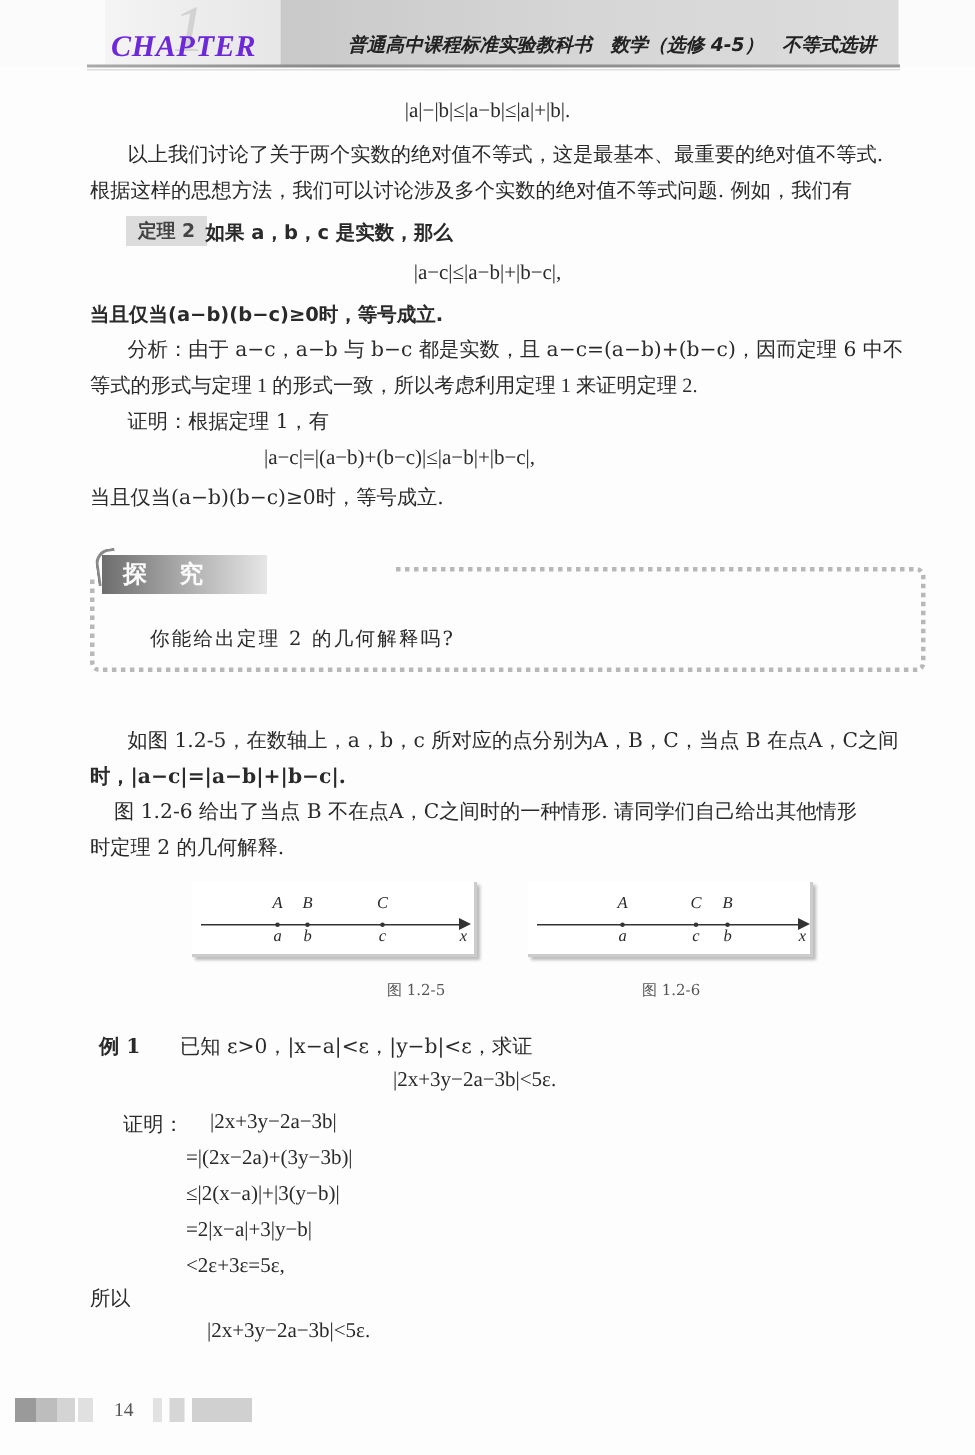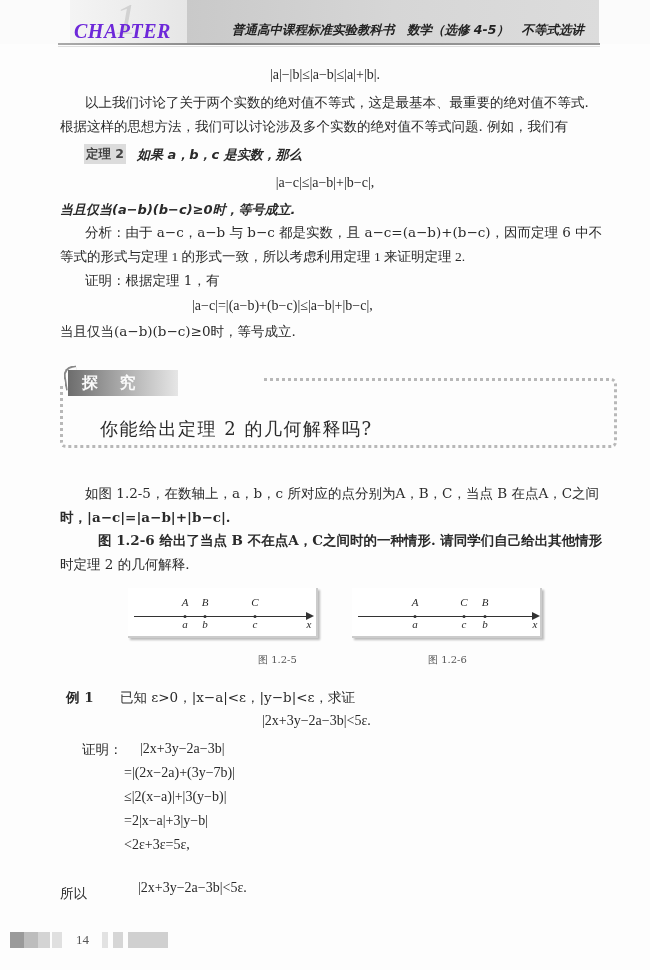--- a/index.html
+++ b/index.html
@@ -18,23 +18,23 @@
   .hdr-line2 { position: absolute; left: 58px; top: 46px; width: 542px; height: 1px; background: #ddd; }
   .chap-num { position: absolute; left: 115px; top: -6px; font-family: "Liberation Serif", serif;
               font-size: 44px; font-style: italic; color: #d2d2d2; }
   .chapter { position: absolute; left: 74px; top: 20px; font-family: "Liberation Serif", serif;
              font-style: italic; font-weight: bold; font-size: 20px; color: #6d28d9; letter-spacing: 0.5px; }
   .hdr-title { position: absolute; left: 232px; top: 22px; font-family: "DejaVu Sans", sans-serif;
                font-weight: bold; font-style: italic; font-size: 12.5px; color: #222; }
 
   .center { text-align: center; }
   .math { font-family: "Liberation Serif", "DejaVu Serif", serif; }
-  .bold { font-weight: bold; font-family: "DejaVu Sans", sans-serif; font-style: italic; }
+  .bold { font-weight: bold; font-family: "DejaVu Sans", sans-serif; }
 
-  .thm-label { position: absolute; left: 84px; top: 144px; width: 42px; height: 20px; background: #dcdcdc;
+  .thm-label { position: absolute; left: 84px; top: 144px; width: 54px; height: 20px; background: #dcdcdc;
                font-family: "DejaVu Sans", sans-serif; font-weight: bold; font-size: 12.5px; color: #444;
                display: flex; align-items: center; justify-content: center; }
 
   
   .explore-box { position: absolute; left: 60px; top: 378px; width: 557px; height: 70px;
                  border: 3px dotted #b8b8b8; border-radius: 6px; }
   .explore-box-cover { position: absolute; left: 58px; top: 370px; width: 205px; height: 14px; background: #fdfdfd; }
   .explore-tag { position: absolute; left: 68px; top: 370px; width: 110px; height: 26px;
                  background: linear-gradient(90deg, #6d6d6d 0%, #a6a6a6 45%, #e6e6e6 100%); }
   .explore-text { position: absolute; left: 82px; top: 373px; font-family: "DejaVu Sans", sans-serif;
@@ -75,35 +75,35 @@
 <div class="abs" style="left:60px; top:118px;">根据这样的思想方法，我们可以讨论涉及多个实数的绝对值不等式问题. 例如，我们有</div>
 
 <div class="thm-label">定理 2</div>
 <div class="abs bold" style="left:137px; top:146px; font-size:13px;">如果 a，b，c 是实数，那么</div>
 <div class="abs math center" style="left:0; width:650px; top:175px; font-size:14px;">|a−c|≤|a−b|+|b−c|,</div>
 <div class="abs bold" style="left:60px; top:201px; font-size:13px;">当且仅当(a−b)(b−c)≥0时，等号成立.</div>
 
 <div class="abs" style="left:85px; top:224px;">分析：由于 a−c，a−b 与 b−c 都是实数，且 a−c=(a−b)+(b−c)，因而定理 6 中不</div>
 <div class="abs" style="left:60px; top:248px;font-family:Liberation Serif, serif;">等式的形式与定理 1 的形式一致，所以考虑利用定理 1 来证明定理 2.</div>
 <div class="abs" style="left:85px; top:272px;">证明：根据定理 1，有</div>
-<div class="abs math" style="left:192px; top:298px; font-size:14px;">|a−c|=|(a−b)+(b−c)|≤|a−b|+|b−c|,</div>
+<div class="abs math" style="left:176px; top:298px; font-size:14px;">|a−c|=|(a−b)+(b−c)|≤|a−b|+|b−c|,</div>
 <div class="abs" style="left:60px; top:323px;">当且仅当(a−b)(b−c)≥0时，等号成立.</div>
 
 <div>
   <div class="explore-box"></div>
   <div class="explore-box-cover"></div>
   <div class="explore-tag"></div>
   <div class="explore-curl"></div>
   <div class="explore-text">探 究</div>
-  <div class="abs" style="left:100px; top:417px; font-size:18px; letter-spacing:1.5px;">你能给出定理 2 的几何解释吗?</div>
+  <div class="abs" style="left:100px; top:417px; font-size:13px; letter-spacing:1.5px;">你能给出定理 2 的几何解释吗?</div>
 </div>
 
 <div class="abs" style="left:85px; top:485px;">如图 1.2-5，在数轴上，a，b，c 所对应的点分别为A，B，C，当点 B 在点A，C之间</div>
 <div class="abs" style="left:60px; top:509px;font-weight:bold;">时，|a−c|=|a−b|+|b−c|.</div>
-<div class="abs" style="left:98px; top:532px;font-weight:bold;">图 1.2-6 给出了当点 B 不在点A，C之间时的一种情形. 请同学们自己给出其他情形</div>
+<div class="abs" style="left:76px; top:532px;">图 1.2-6 给出了当点 B 不在点A，C之间时的一种情形. 请同学们自己给出其他情形</div>
 <div class="abs" style="left:60px; top:556px;">时定理 2 的几何解释.</div>
 
 <div class="fig" style="left:128px; top:588px;">
   <div class="axis" style="width:174px;"></div>
   <div class="arrow" style="left:178px;"></div>
   <div class="pt-upper" style="left:57px;">A</div>
   <div class="pt-dot" style="left:57px;"></div>
   <div class="pt-lower" style="left:57px;">a</div>
   <div class="pt-upper" style="left:77px;">B</div>
   <div class="pt-dot" style="left:77px;"></div>
@@ -129,25 +129,25 @@
   <div class="pt-lower" style="left:133px;">b</div>
   <div class="pt-lower" style="left:183px;">x</div>
 </div>
 <div class="fig-cap abs" style="left:428px; top:653px;">图 1.2-6</div>
 
 <div class="abs" style="left:66px; top:689px; font-weight:bold;">例 1</div>
 <div class="abs" style="left:120px; top:689px;">已知 ε&gt;0，|x−a|&lt;ε，|y−b|&lt;ε，求证</div>
 <div class="abs math" style="left:262px; top:713px; font-size:14px;">|2x+3y−2a−3b|&lt;5ε.</div>
 <div class="abs" style="left:82px; top:741px;">证明：</div>
 <div class="abs math" style="left:140px; top:741px; font-size:14px;">|2x+3y−2a−3b|</div>
-<div class="abs math" style="left:124px; top:765px; font-size:14px;">=|(2x−2a)+(3y−7b)|</div>
+<div class="abs math" style="left:124px; top:765px; font-size:14px;">=|(2x−2a)+(3y−3b)|</div>
 <div class="abs math" style="left:124px; top:789px; font-size:14px;">≤|2(x−a)|+|3(y−b)|</div>
 <div class="abs math" style="left:124px; top:813px; font-size:14px;">=2|x−a|+3|y−b|</div>
 <div class="abs math" style="left:124px; top:837px; font-size:14px;">&lt;2ε+3ε=5ε,</div>
-<div class="abs" style="left:60px; top:857px;margin-top:28px;">所以</div>
+<div class="abs" style="left:60px; top:857px;">所以</div>
 <div class="abs math" style="left:138px; top:880px; font-size:14px;">|2x+3y−2a−3b|&lt;5ε.</div>
 
 <div>
   <div class="foot-bar" style="left:10px; width:14px; background:#9a9a9a;"></div>
   <div class="foot-bar" style="left:24px; width:14px; background:#bdbdbd;"></div>
   <div class="foot-bar" style="left:38px; width:12px; background:#d4d4d4;"></div>
   <div class="foot-bar" style="left:52px; width:10px; background:#e0e0e0;"></div>
   <div class="abs math" style="left:76px; top:932px; font-size:13px; color:#555;">14</div>
   <div class="foot-bar" style="left:102px; width:6px; background:#e2e2e2;"></div>
   <div class="foot-bar" style="left:113px; width:10px; background:#d6d6d6;"></div>

